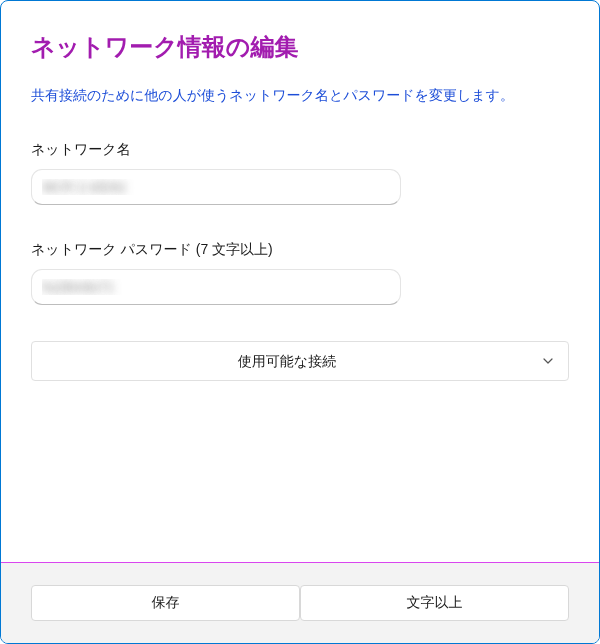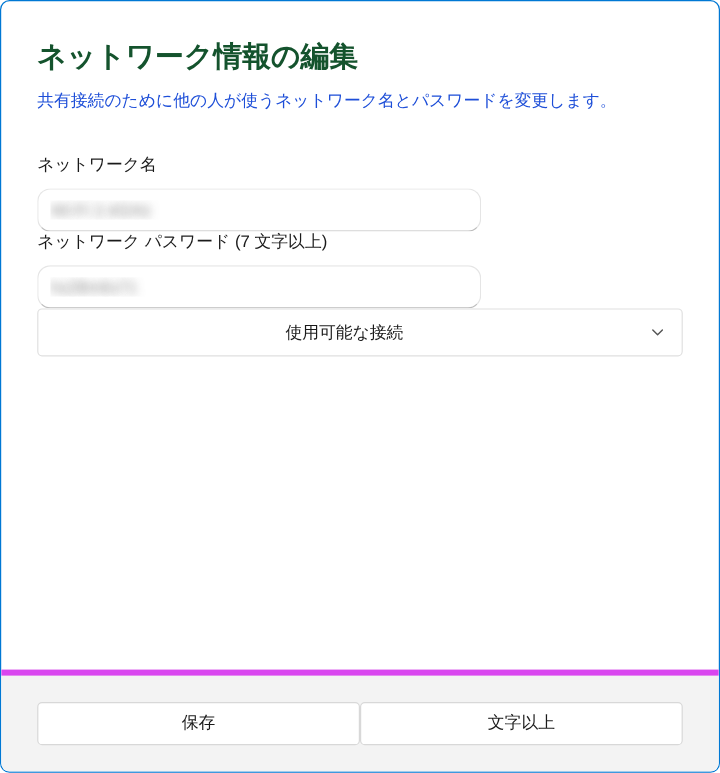--- a/index.html
+++ b/index.html
@@ -18,29 +18,30 @@
       border-radius: 8px;
       overflow: hidden;
     }
     .content {
       flex: 1;
       padding: 30px 30px 20px 30px;
     }
     .dialog-title {
       font-size: 24px;
       font-weight: 600;
-      color: #14532d;
-      margin-bottom: 12px;
+      color: #a21caf;
+      margin-bottom: 24px;
     }
     .dialog-description {
       font-size: 14px;
       color: #1d4ed8;
       margin-bottom: 36px;
     }
     .field-group {
+      margin-bottom: 36px;
     }
     .field-label {
       font-size: 14px;
       color: #1a1a1a;
       margin-bottom: 10px;
       display: block;
     }
     .text-input {
       width: 370px;
       height: 36px;
@@ -89,21 +90,21 @@
       display: flex;
       align-items: center;
       justify-content: center;
     }
     .chevron svg {
       width: 12px;
       height: 12px;
     }
     .footer {
       background: #f3f3f3;
-      border-top: 5px solid #d946ef;
+      border-top: 1px solid #d946ef;
       padding: 22px 30px;
       display: flex;
     }
     .btn {
       flex: 1;
       height: 36px;
       font-size: 14px;
       color: #1a1a1a;
       background: #ffffff;
       border: 1px solid #d8d8d8;

